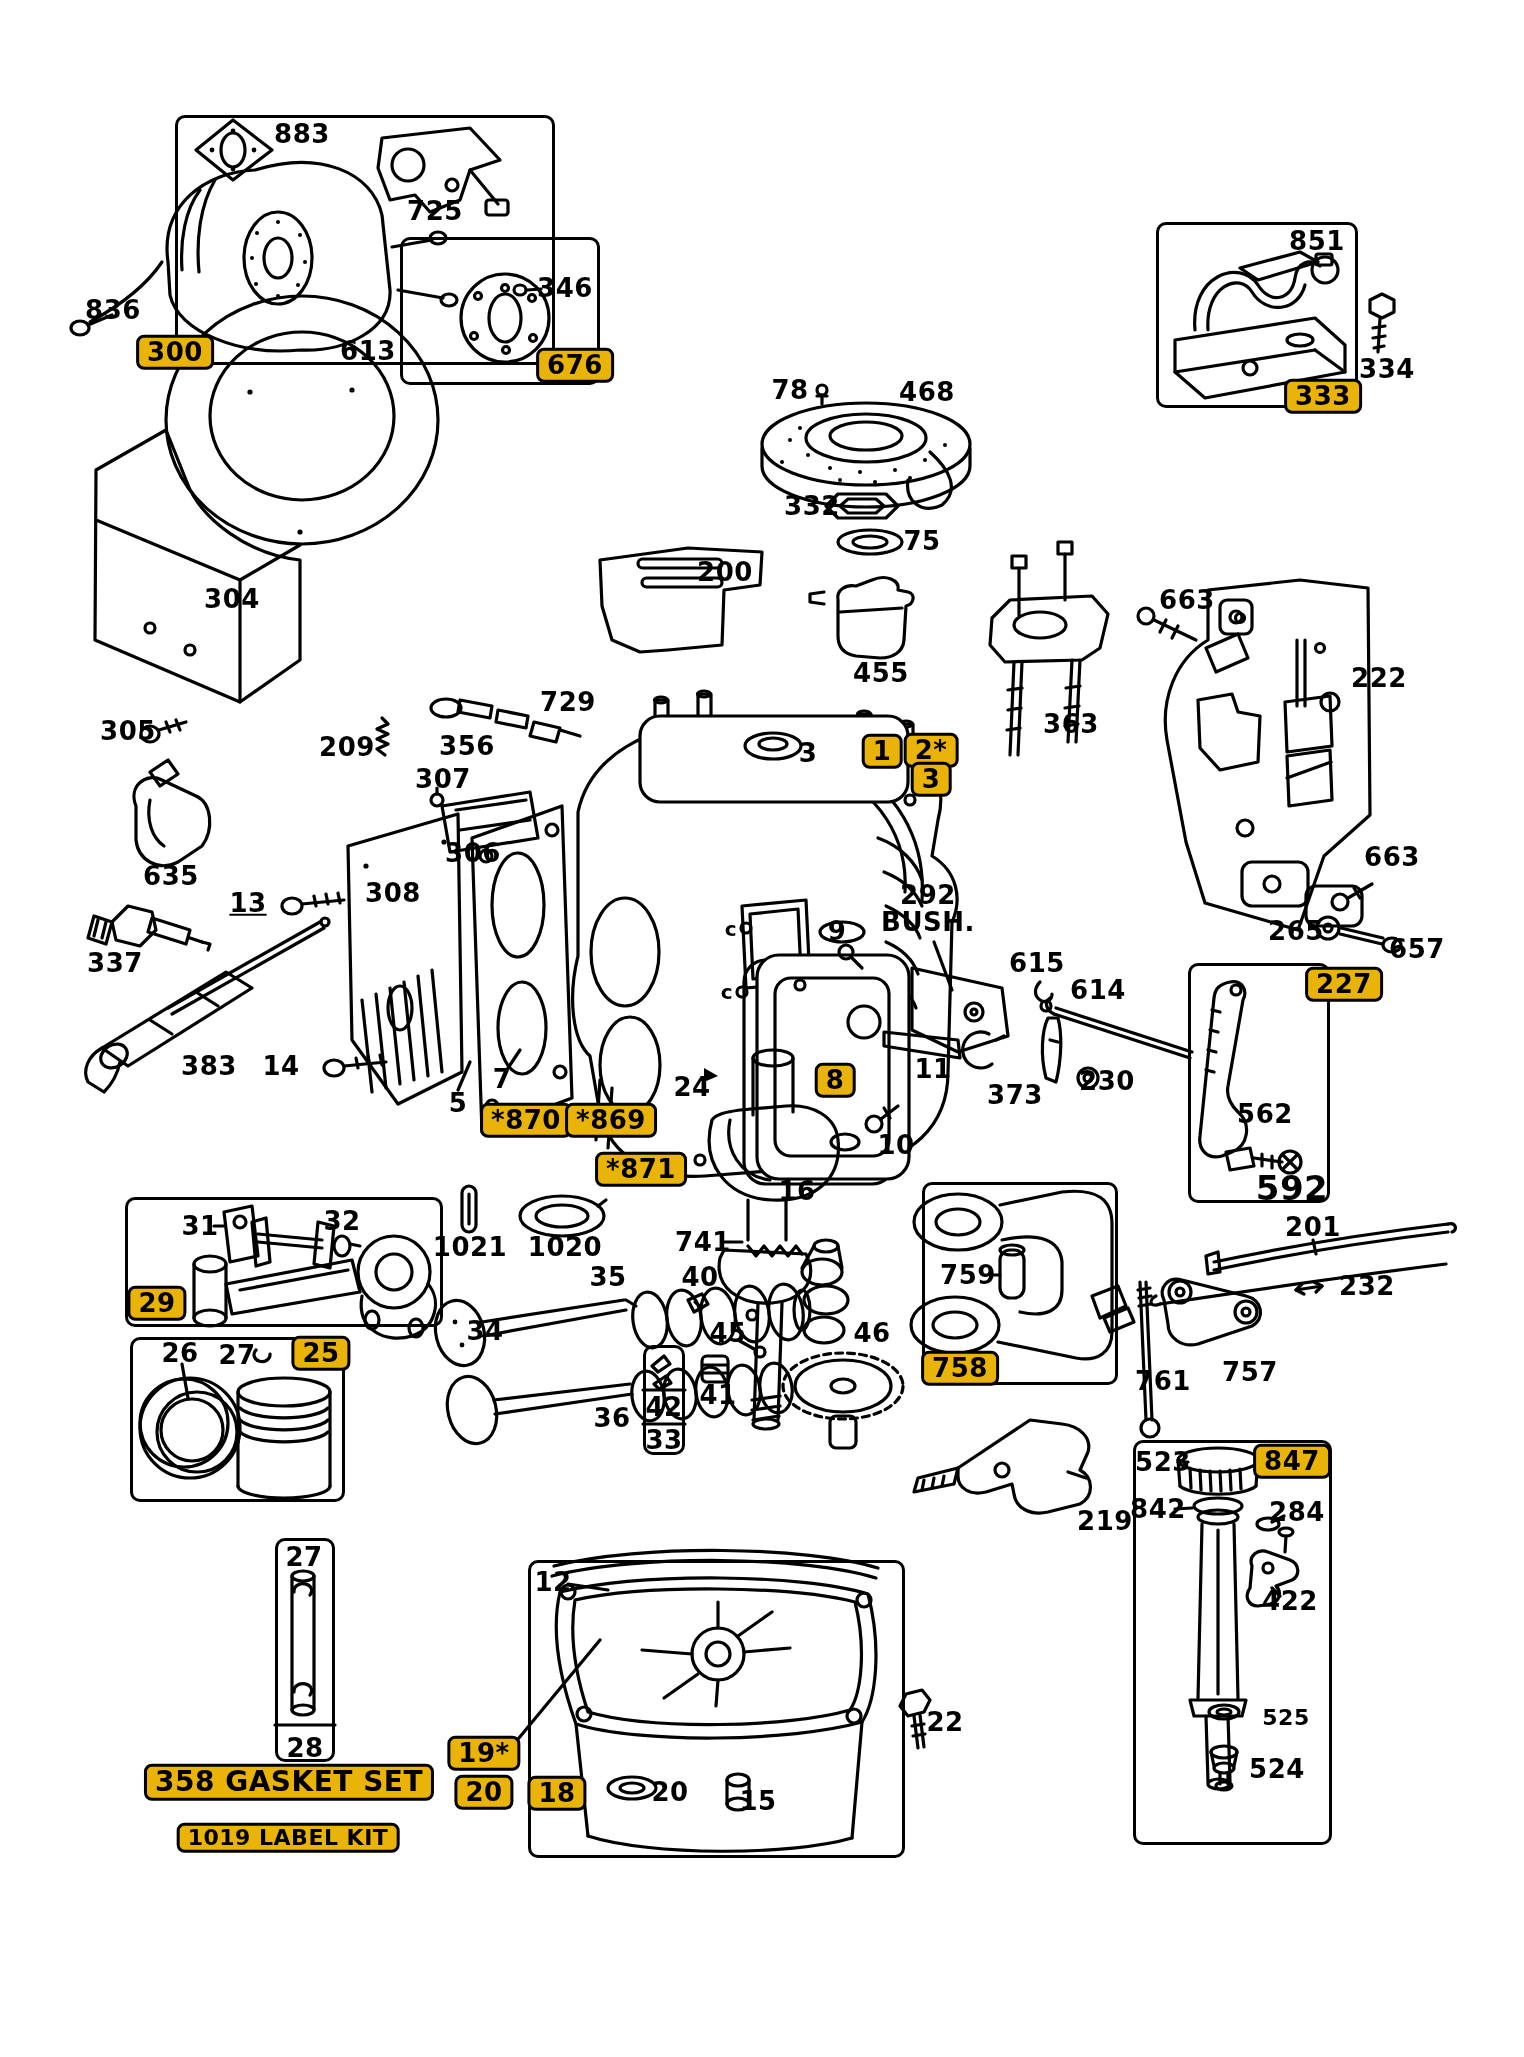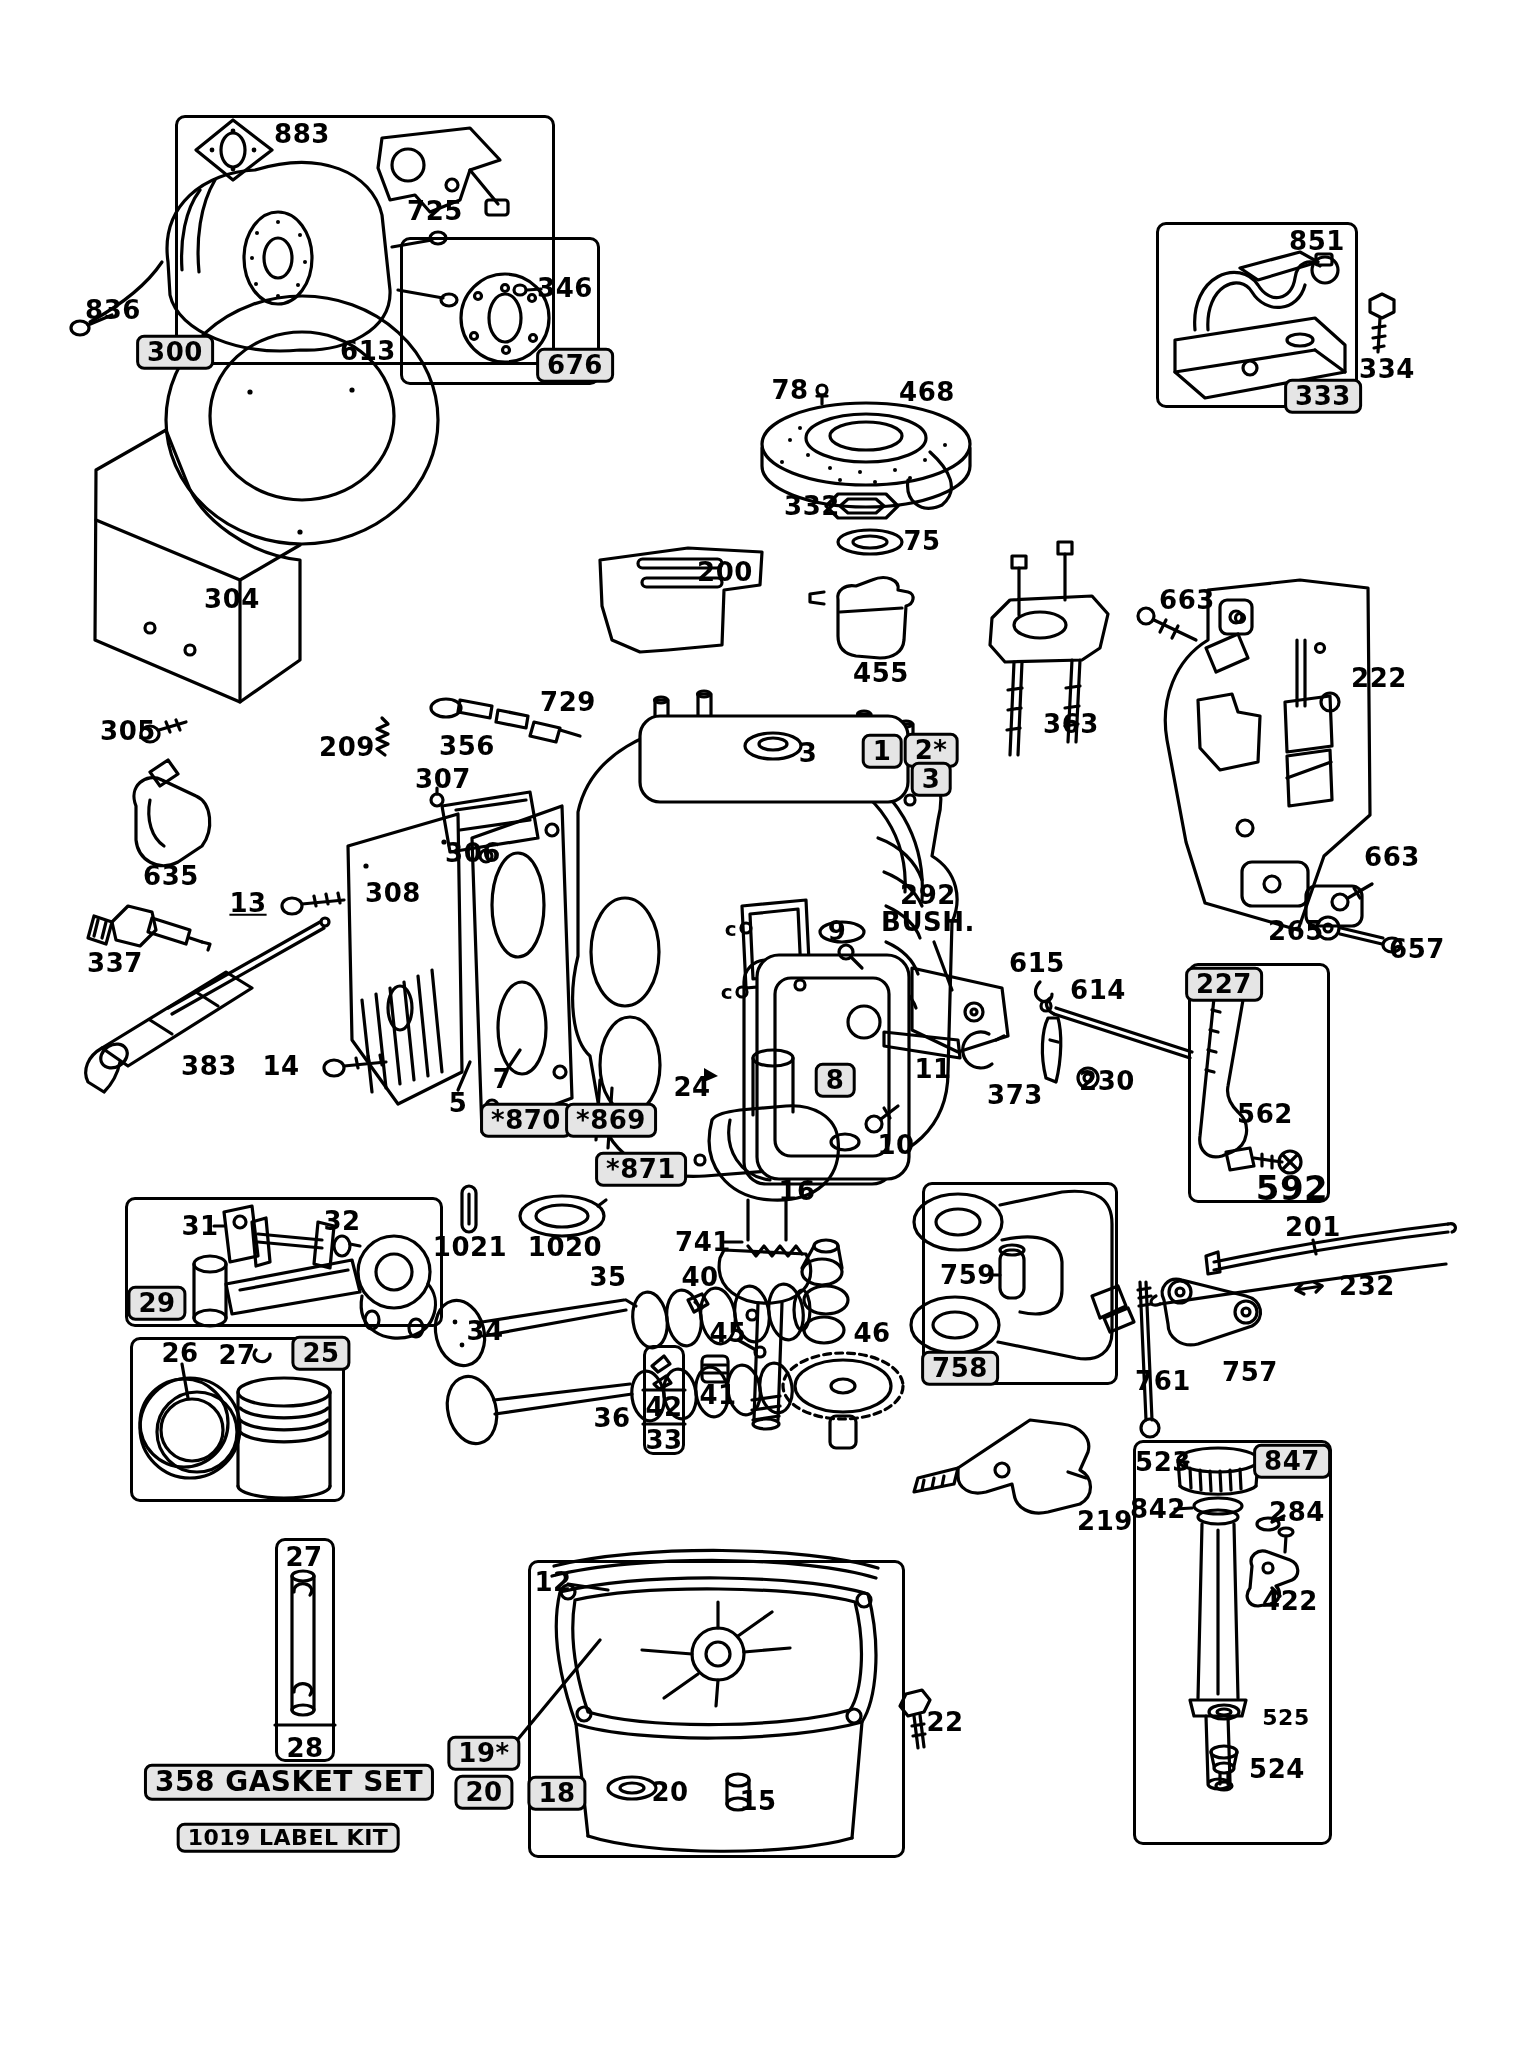--- a/index.html
+++ b/index.html
@@ -6,21 +6,21 @@
   .stage{position:relative;width:1524px;height:2057px;background:#fff;
          font-family:"DejaVu Sans",sans-serif;overflow:hidden}
   svg.art{position:absolute;left:0;top:0}
   svg.art *{vector-effect:non-scaling-stroke}
   .lineart{stroke:#000;stroke-width:3.2;fill:none;stroke-linecap:round;stroke-linejoin:round}
   .wf{fill:#fff}
   .ink{fill:#000;stroke:none}
   .frame{position:absolute;border:3.6px solid #000;border-radius:10px;background:transparent;box-sizing:border-box}
   .callout{position:absolute;transform:translate(-50%,-50%);font-weight:bold;color:#000;
            white-space:pre-line;text-align:center;line-height:1.02;letter-spacing:.5px}
-  .callout.boxed{border:3.4px solid #000;border-radius:8px;background:#e5e5e5;padding:1px 8px}
+  .callout.boxed{border:3.4px solid #000;border-radius:8px;background:#eab308;padding:1px 8px}
 </style>
 </head>
 <body>
 
 <div class="stage" id="stage">
 
 <svg class="art" width="1524" height="2057" viewBox="0 0 1524 2057">
 
   <g class="lineart">
     <polygon points="196,150 233,120 272,150 233,180"></polygon>
@@ -770,21 +770,21 @@
       <div class="callout" style="left: 718px; top: 1395px; font-size: 26px;">41</div>
       <div class="callout" style="left: 612px; top: 1418px; font-size: 26px;">36</div>
       <div class="callout" style="left: 664px; top: 1407px; font-size: 26px;">42</div>
       <div class="callout" style="left: 664px; top: 1440px; font-size: 26px;">33</div>
       <div class="callout" style="left: 872px; top: 1333px; font-size: 26px;">46</div>
       <div class="callout" style="left: 968px; top: 1275px; font-size: 26px;">759</div>
       <div class="callout boxed" style="left: 960px; top: 1368px; font-size: 26px;">758</div>
       <div class="callout" style="left: 1163px; top: 1381px; font-size: 26px;">761</div>
       <div class="callout" style="left: 1250px; top: 1372px; font-size: 26px;">757</div>
       <div class="callout" style="left: 1105px; top: 1481px; font-size: 26px; margin-top: 40px;">219</div>
-      <div class="callout boxed" style="left: 1224px; top: 984px; font-size: 26px;">227</div>
+      <div class="callout boxed" style="left: 1344px; top: 984px; font-size: 26px;">227</div>
       <div class="callout" style="left: 1265px; top: 1114px; font-size: 26px;">562</div>
       <div class="callout" style="left: 1292px; top: 1188px; font-size: 34px;">592</div>
       <div class="callout" style="left: 1313px; top: 1227px; font-size: 26px;">201</div>
       <div class="callout" style="left: 1367px; top: 1286px; font-size: 26px;">232</div>
       <div class="callout" style="left: 1296px; top: 931px; font-size: 26px;">265</div>
       <div class="callout" style="left: 1417px; top: 949px; font-size: 26px;">657</div>
       <div class="callout" style="left: 1392px; top: 857px; font-size: 26px;">663</div>
       <div class="callout" style="left: 1163px; top: 1462px; font-size: 26px;">523</div>
       <div class="callout boxed" style="left: 1292px; top: 1461px; font-size: 26px;">847</div>
       <div class="callout" style="left: 1158px; top: 1509px; font-size: 26px;">842</div>

